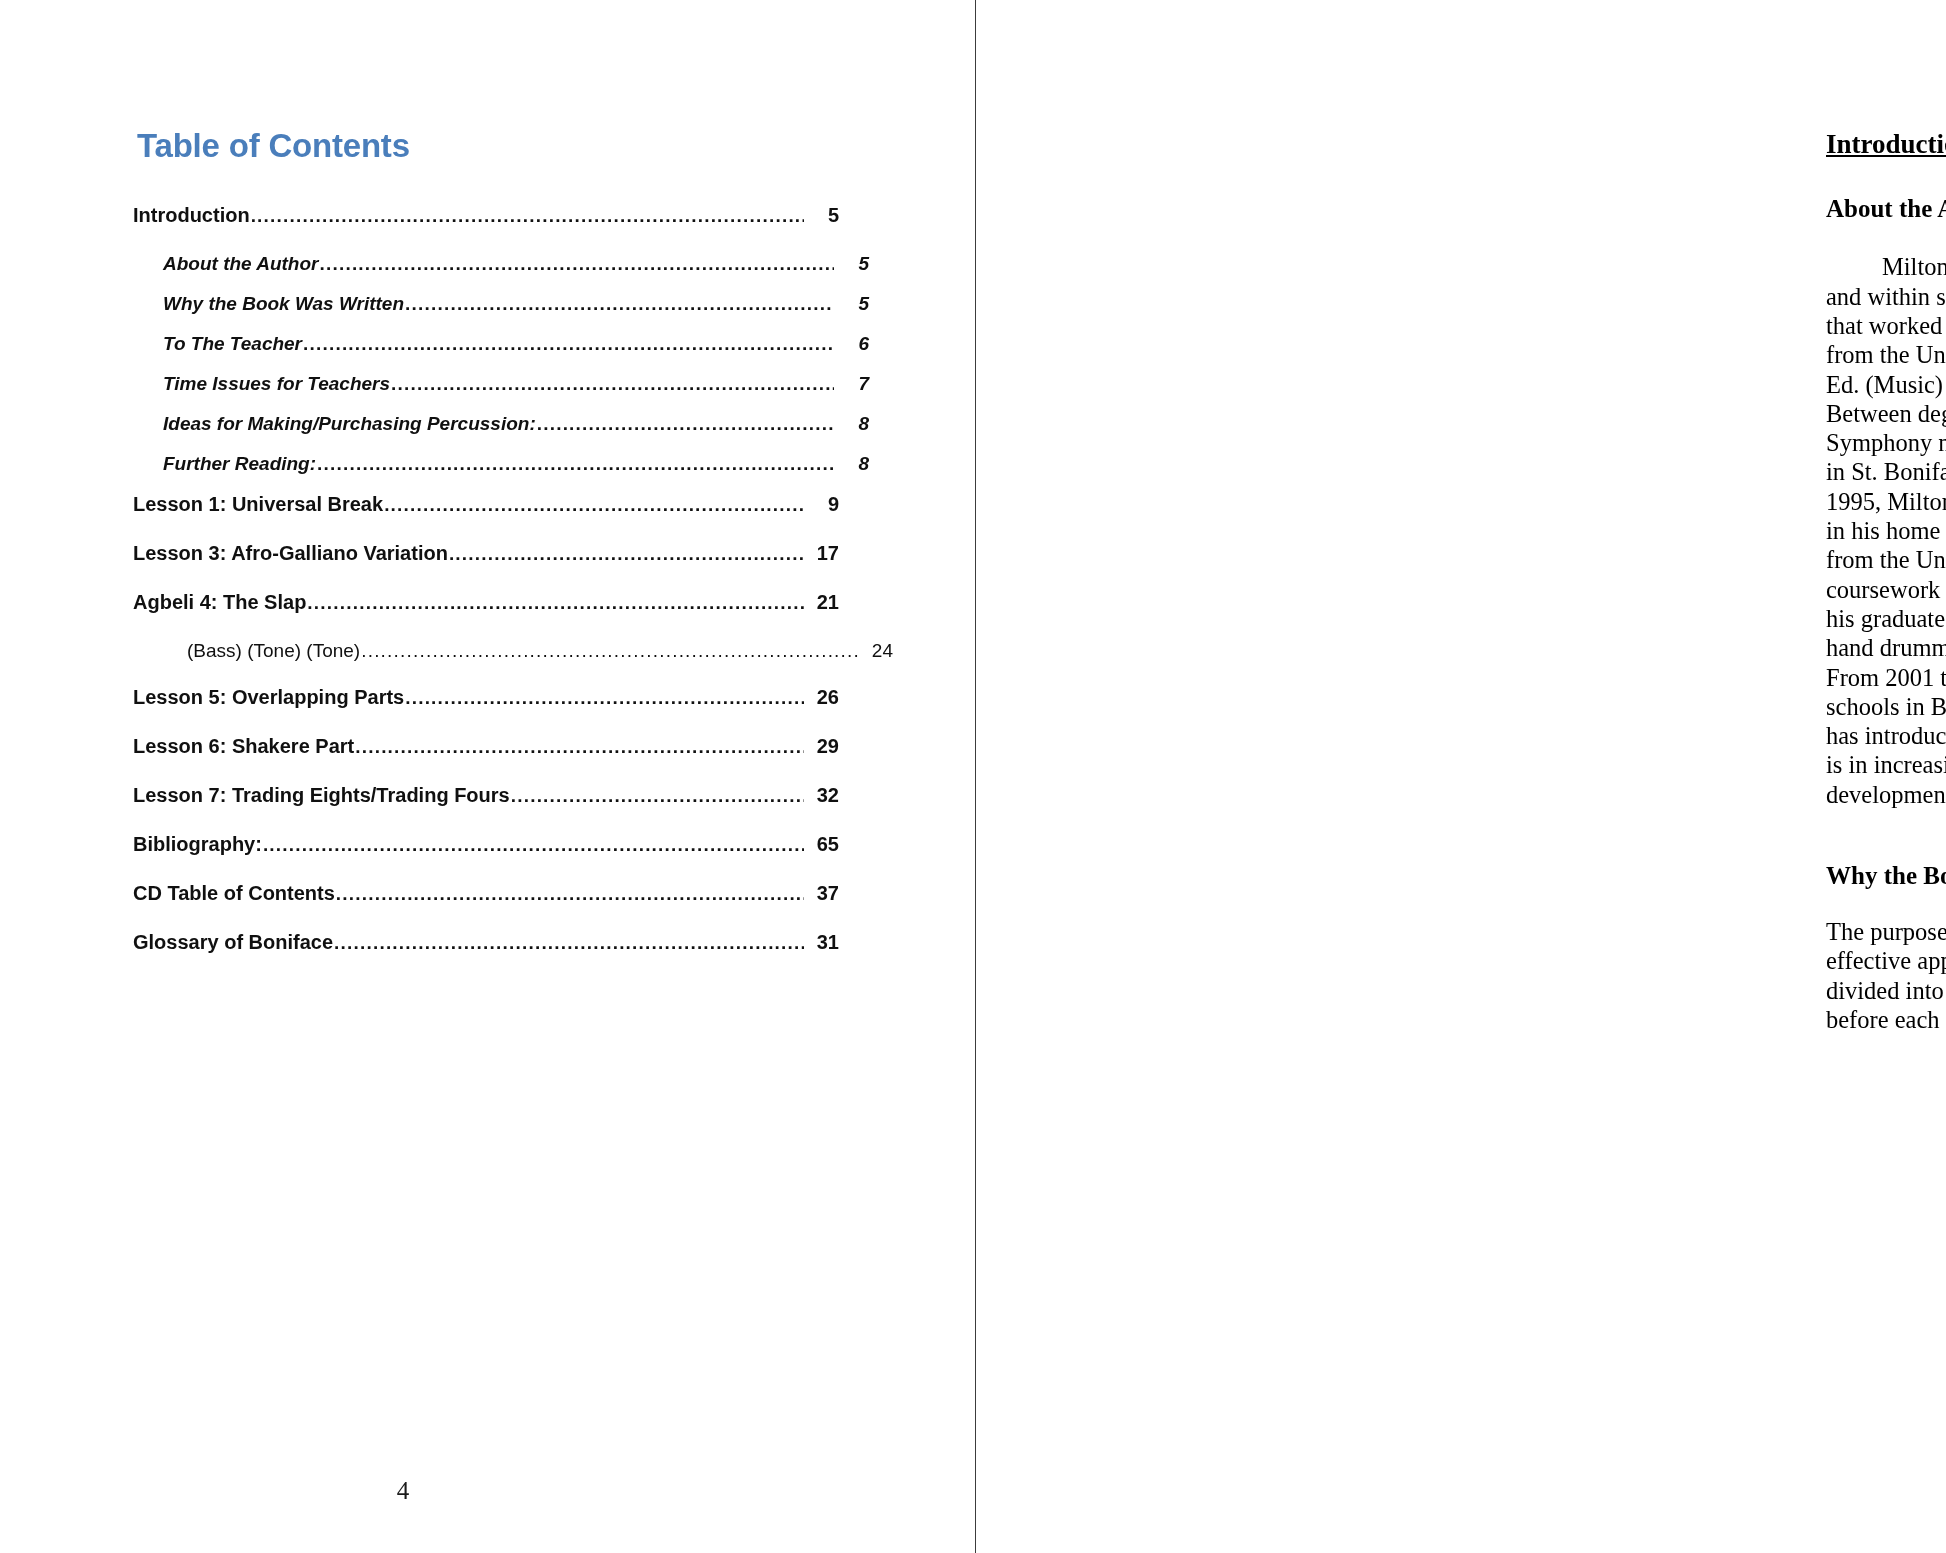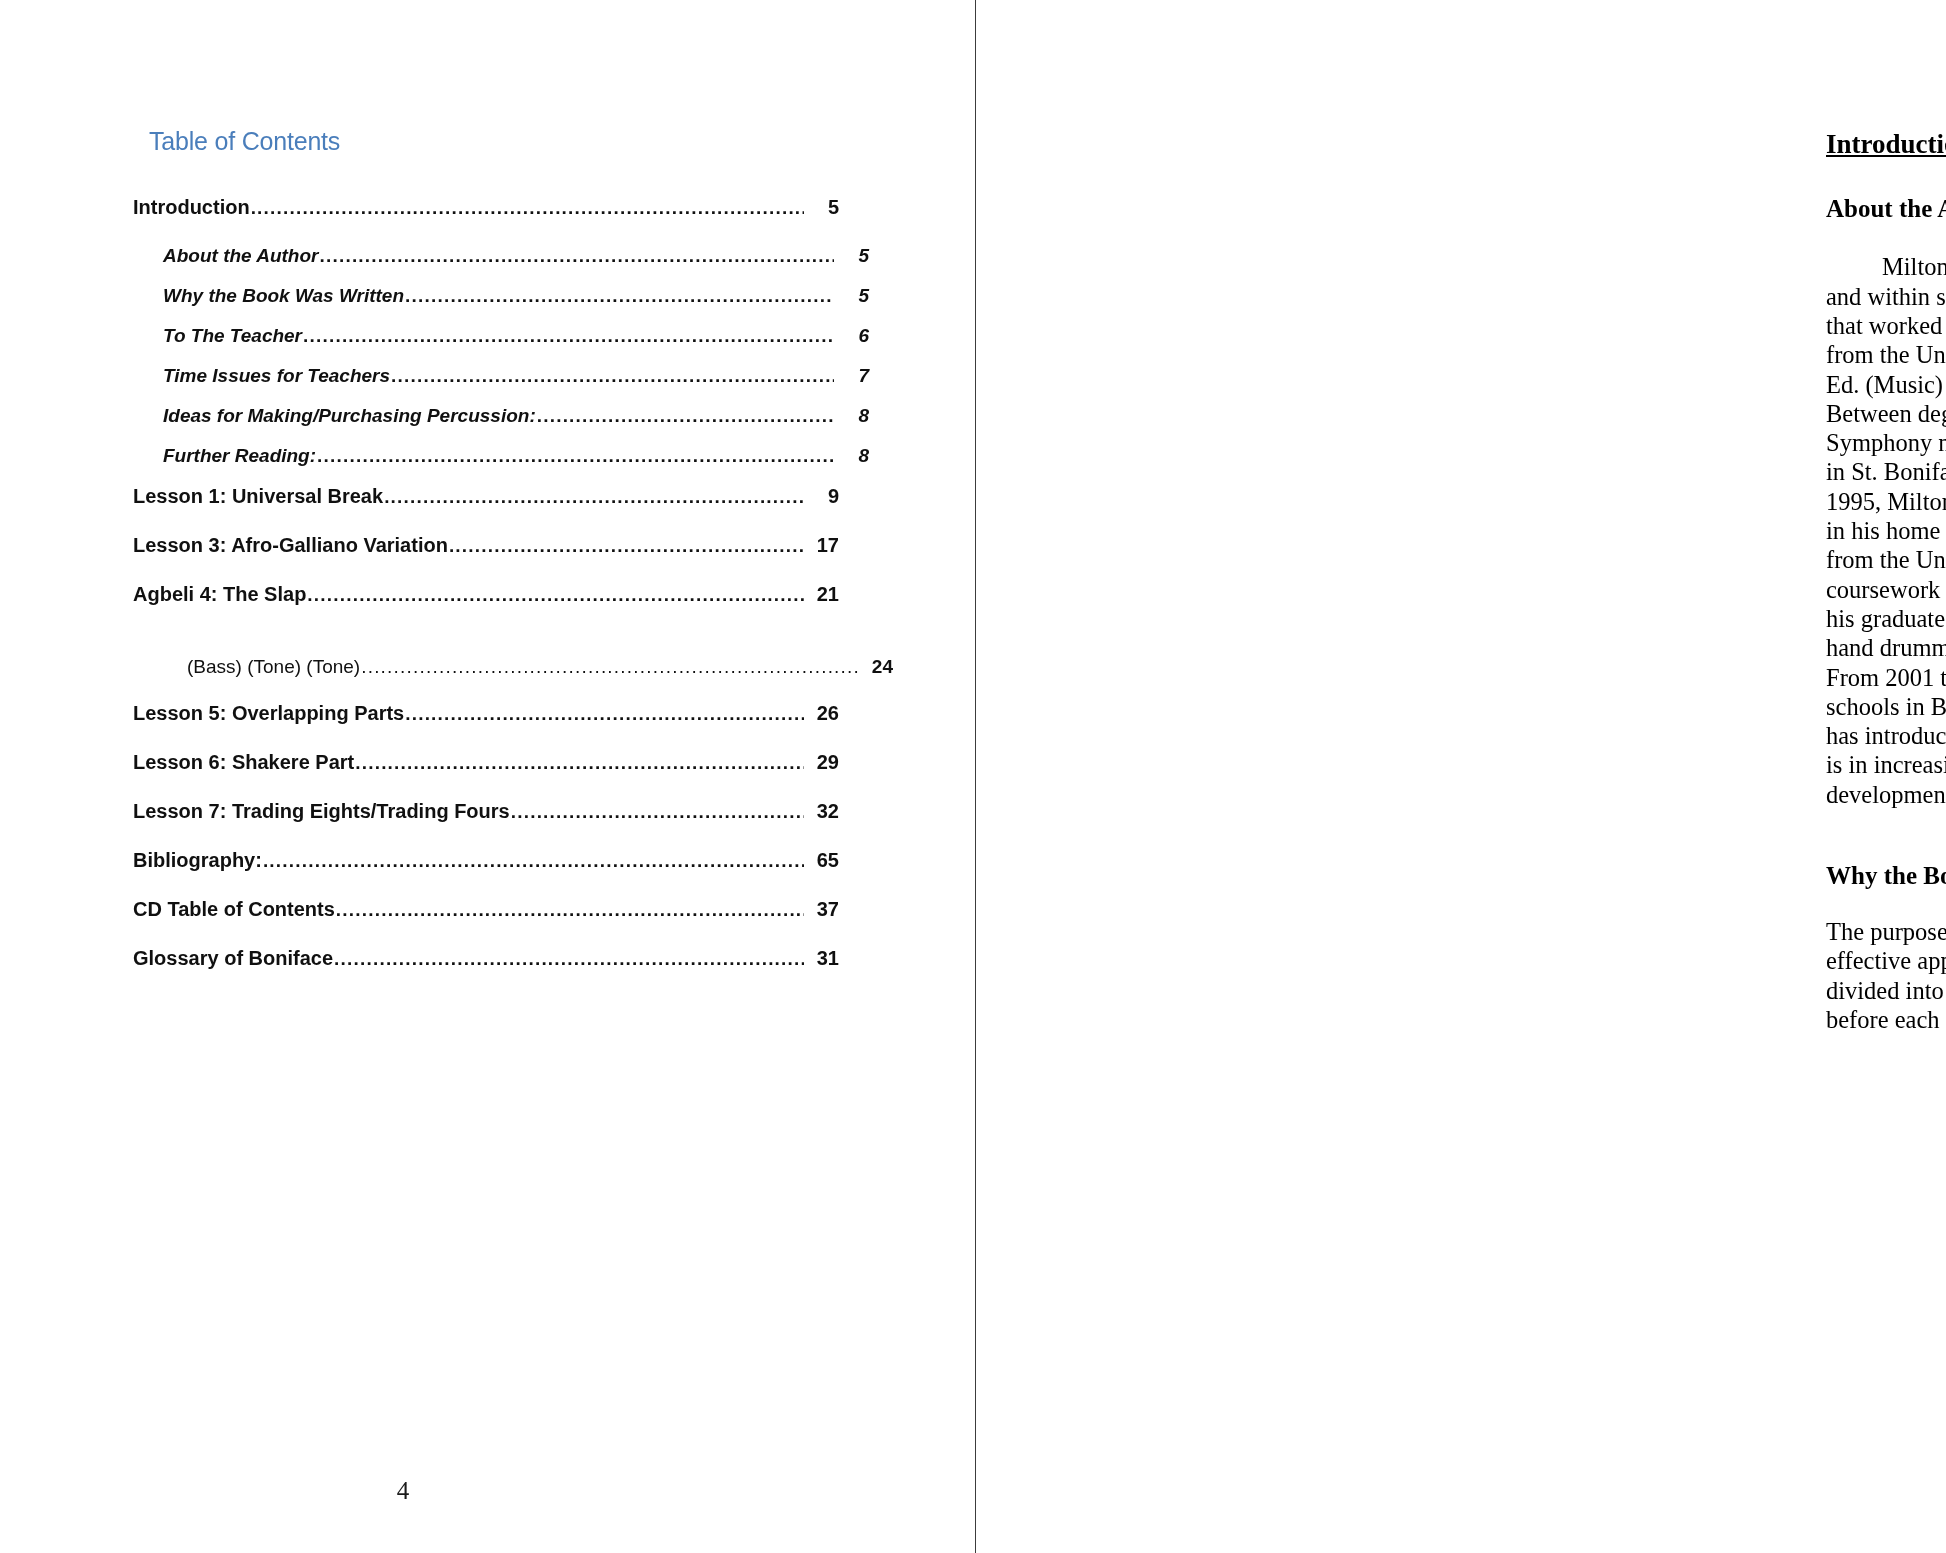--- a/index.html
+++ b/index.html
@@ -50,25 +50,25 @@
   
   .toc-wrap {
     position: absolute;
     left: 133px;
     top: 128px;
     width: 706px;
   }
   .toc-title {
     color: #4A7EBB;
     font-family: "Liberation Sans", sans-serif;
-    font-size: 25px;
-    font-weight: 400;
+    font-size: 33px;
+    font-weight: 700;
     letter-spacing: -0.2px;
     line-height: 1.1;
-    margin: 0 0 40px 16px;
+    margin: 0 0 40px 4px;
   }
 
   .toc-list {
     margin: 0;
     padding: 0;
     list-style: none;
   }
   .toc-entry {
     display: flex;
     align-items: baseline;
@@ -115,21 +115,21 @@
   .lvl2 .leader { font-style: normal; }
   .lvl2 .pagenum { font-weight: 700; font-style: italic; }
 
   
   .lvl3 {
     font-size: 19px;
     font-weight: 400;
     margin-bottom: 24px;
     padding-left: 54px;
   }
-  .lvl3 .pagenum { font-weight: 700; margin-top: 24px; }
+  .lvl3 .pagenum { font-weight: 400; }
 
   
   .intro-wrap {
     position: absolute;
     left: 851px;
     top: 128px;
     width: 600px;
   }
   .intro-heading {
     font-family: "Liberation Serif", serif;

